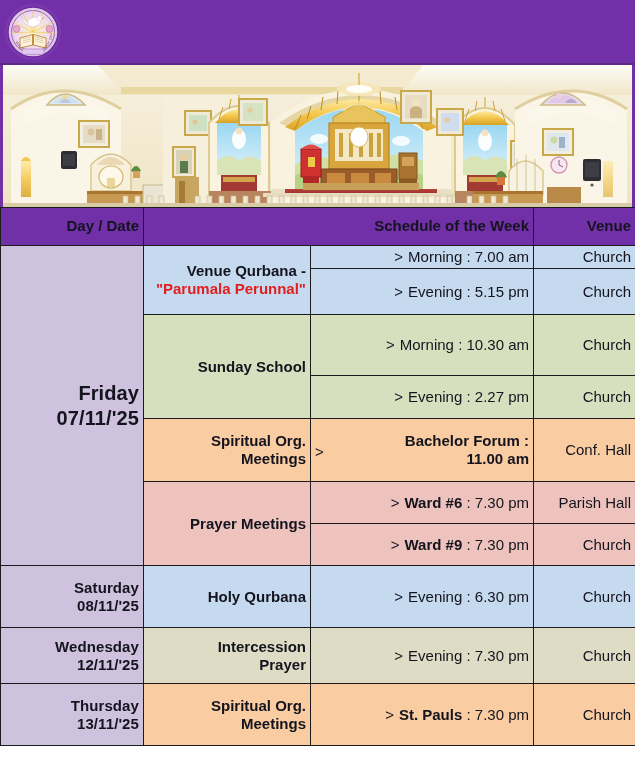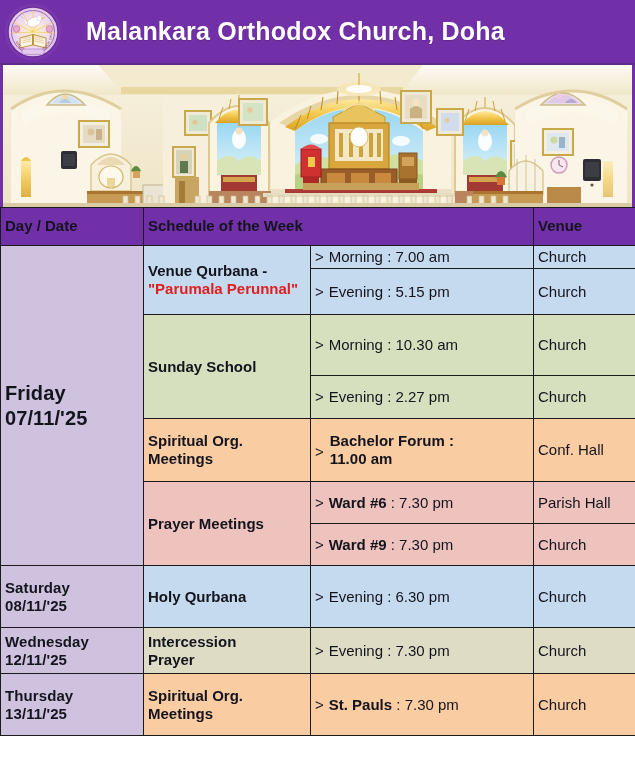--- a/index.html
+++ b/index.html
@@ -61,21 +61,21 @@
   .photo svg { display: block; width: 100%; height: 100%; }
 
   
   table.schedule {
     width: 635px;
     border-collapse: collapse;
     table-layout: fixed;
   }
   table.schedule td, table.schedule th {
     border: 1px solid #1b1b1b;
-    text-align: left;
+    text-align: right;
     vertical-align: middle;
     color: #14141e;
     font-size: 15px;
     padding: 2px 4px;
     line-height: 1.22;
   }
 
   
   col.c1 { width: 143px; }
   col.c2 { width: 167px; }
@@ -214,21 +214,20 @@
         <circle cx="12.5" cy="26" r="3.4" fill="#e8a8c8" stroke="#b3638f" stroke-width="0.5"></circle>
         <circle cx="45.5" cy="26" r="3.4" fill="#e8a8c8" stroke="#b3638f" stroke-width="0.5"></circle>
 
         <path id="ringtop" d="M10 31 A19 19 0 0 0 48 31" fill="none"></path>
         <text font-size="3.1" fill="#7a2f1d" font-family="'Liberation Sans',sans-serif" letter-spacing="0.3">
           <textPath href="#ringtop" startOffset="14%">MALANKARA ORTHODOX CHURCH</textPath>
         </text>
         <rect x="18" y="46" width="22" height="5.4" rx="2" fill="#e3c8ef" stroke="#9a63bd" stroke-width="0.5"></rect>
       </svg>
     </div>
-    <div class="banner-title">Malankara Orthodox Church, Doha</div>
   </div>
 
   <div class="photo">
     <svg viewBox="0 0 629 142" preserveAspectRatio="none" aria-hidden="true">
       <defs>
         <linearGradient id="ceil" x1="0" y1="0" x2="0" y2="1">
           <stop offset="0%" stop-color="#fdfbf4"></stop>
           <stop offset="100%" stop-color="#f0e6c9"></stop>
         </linearGradient>
         <linearGradient id="wallg" x1="0" y1="0" x2="0" y2="1">
@@ -591,21 +590,21 @@
 
       <tr>
         <td class="day">
           <span class="d-name">Wednesday</span>
           <span class="d-date">12/11/'25</span>
         </td>
         <td class="event bg-tan">
           <span>Intercession</span><br>
           <span>Prayer</span>
         </td>
-        <td class="detail bg-tan" style="height:46px">
+        <td class="detail bg-tan" style="height:56px">
           <span class="arrow">&gt;</span><span>Evening : 7.30 pm</span>
         </td>
         <td class="venue bg-tan">Church</td>
       </tr>
 
       <tr>
         <td class="day">
           <span class="d-name">Thursday</span>
           <span class="d-date">13/11/'25</span>
         </td>

